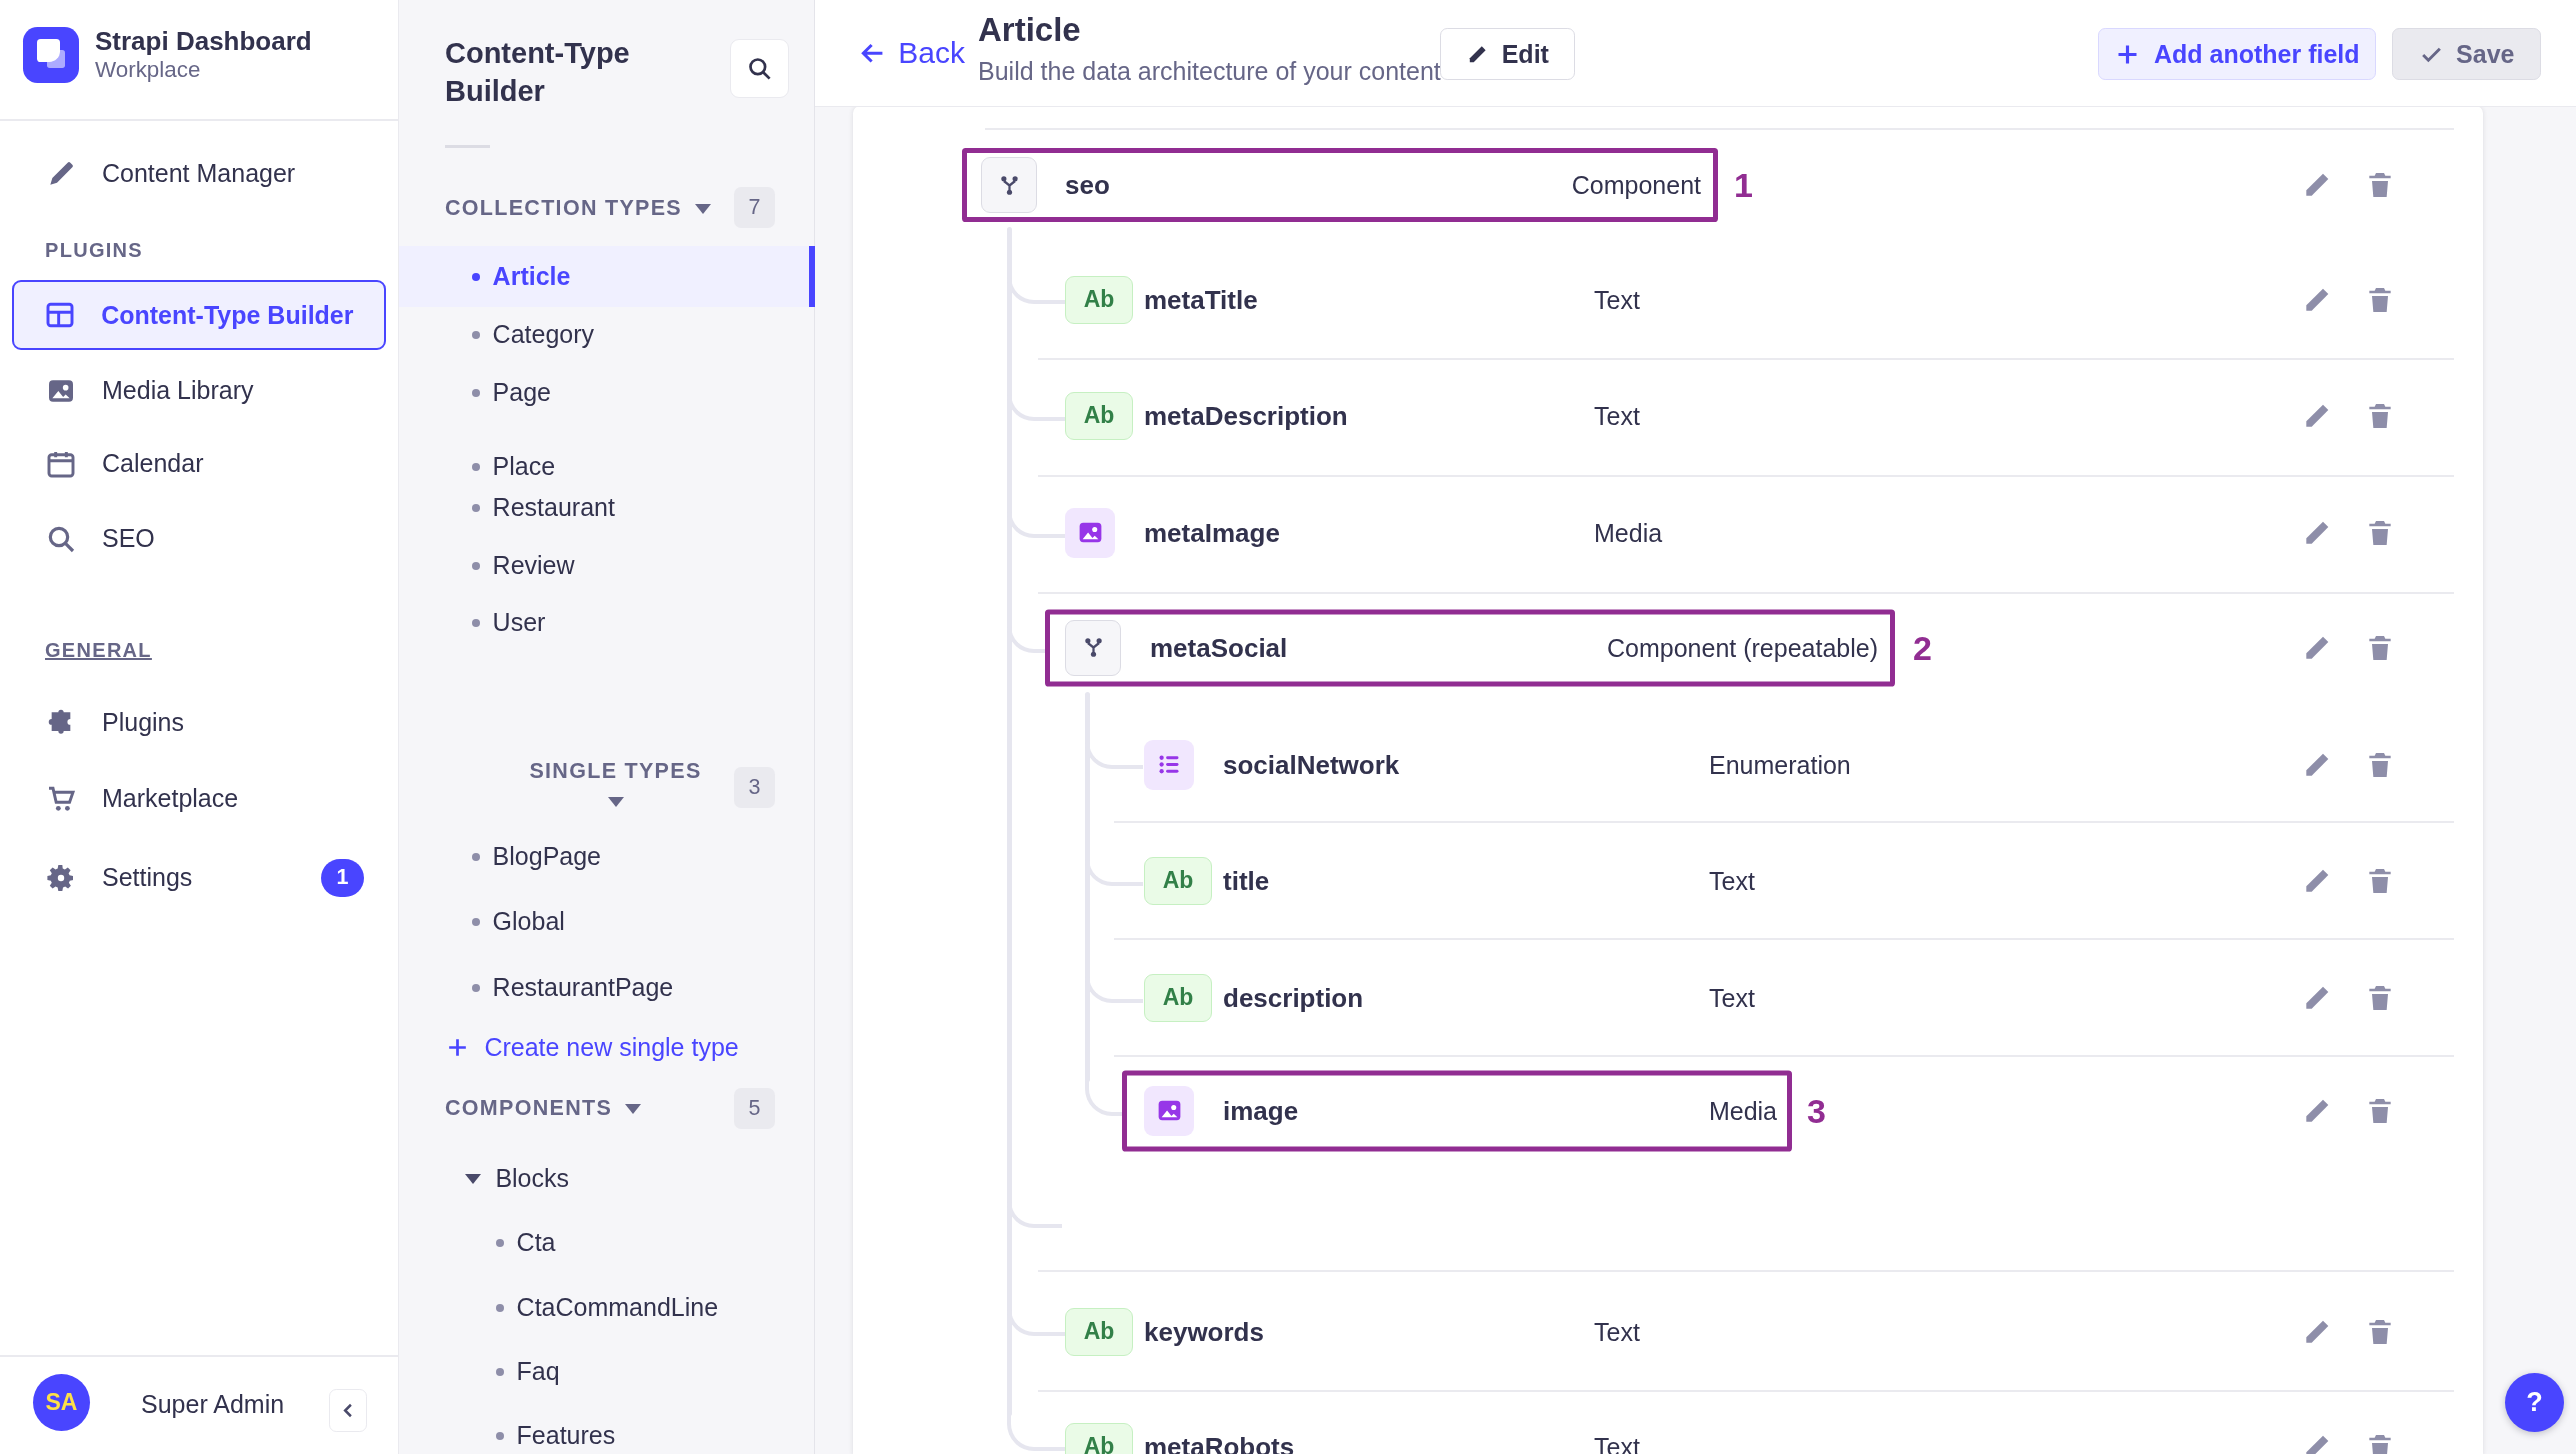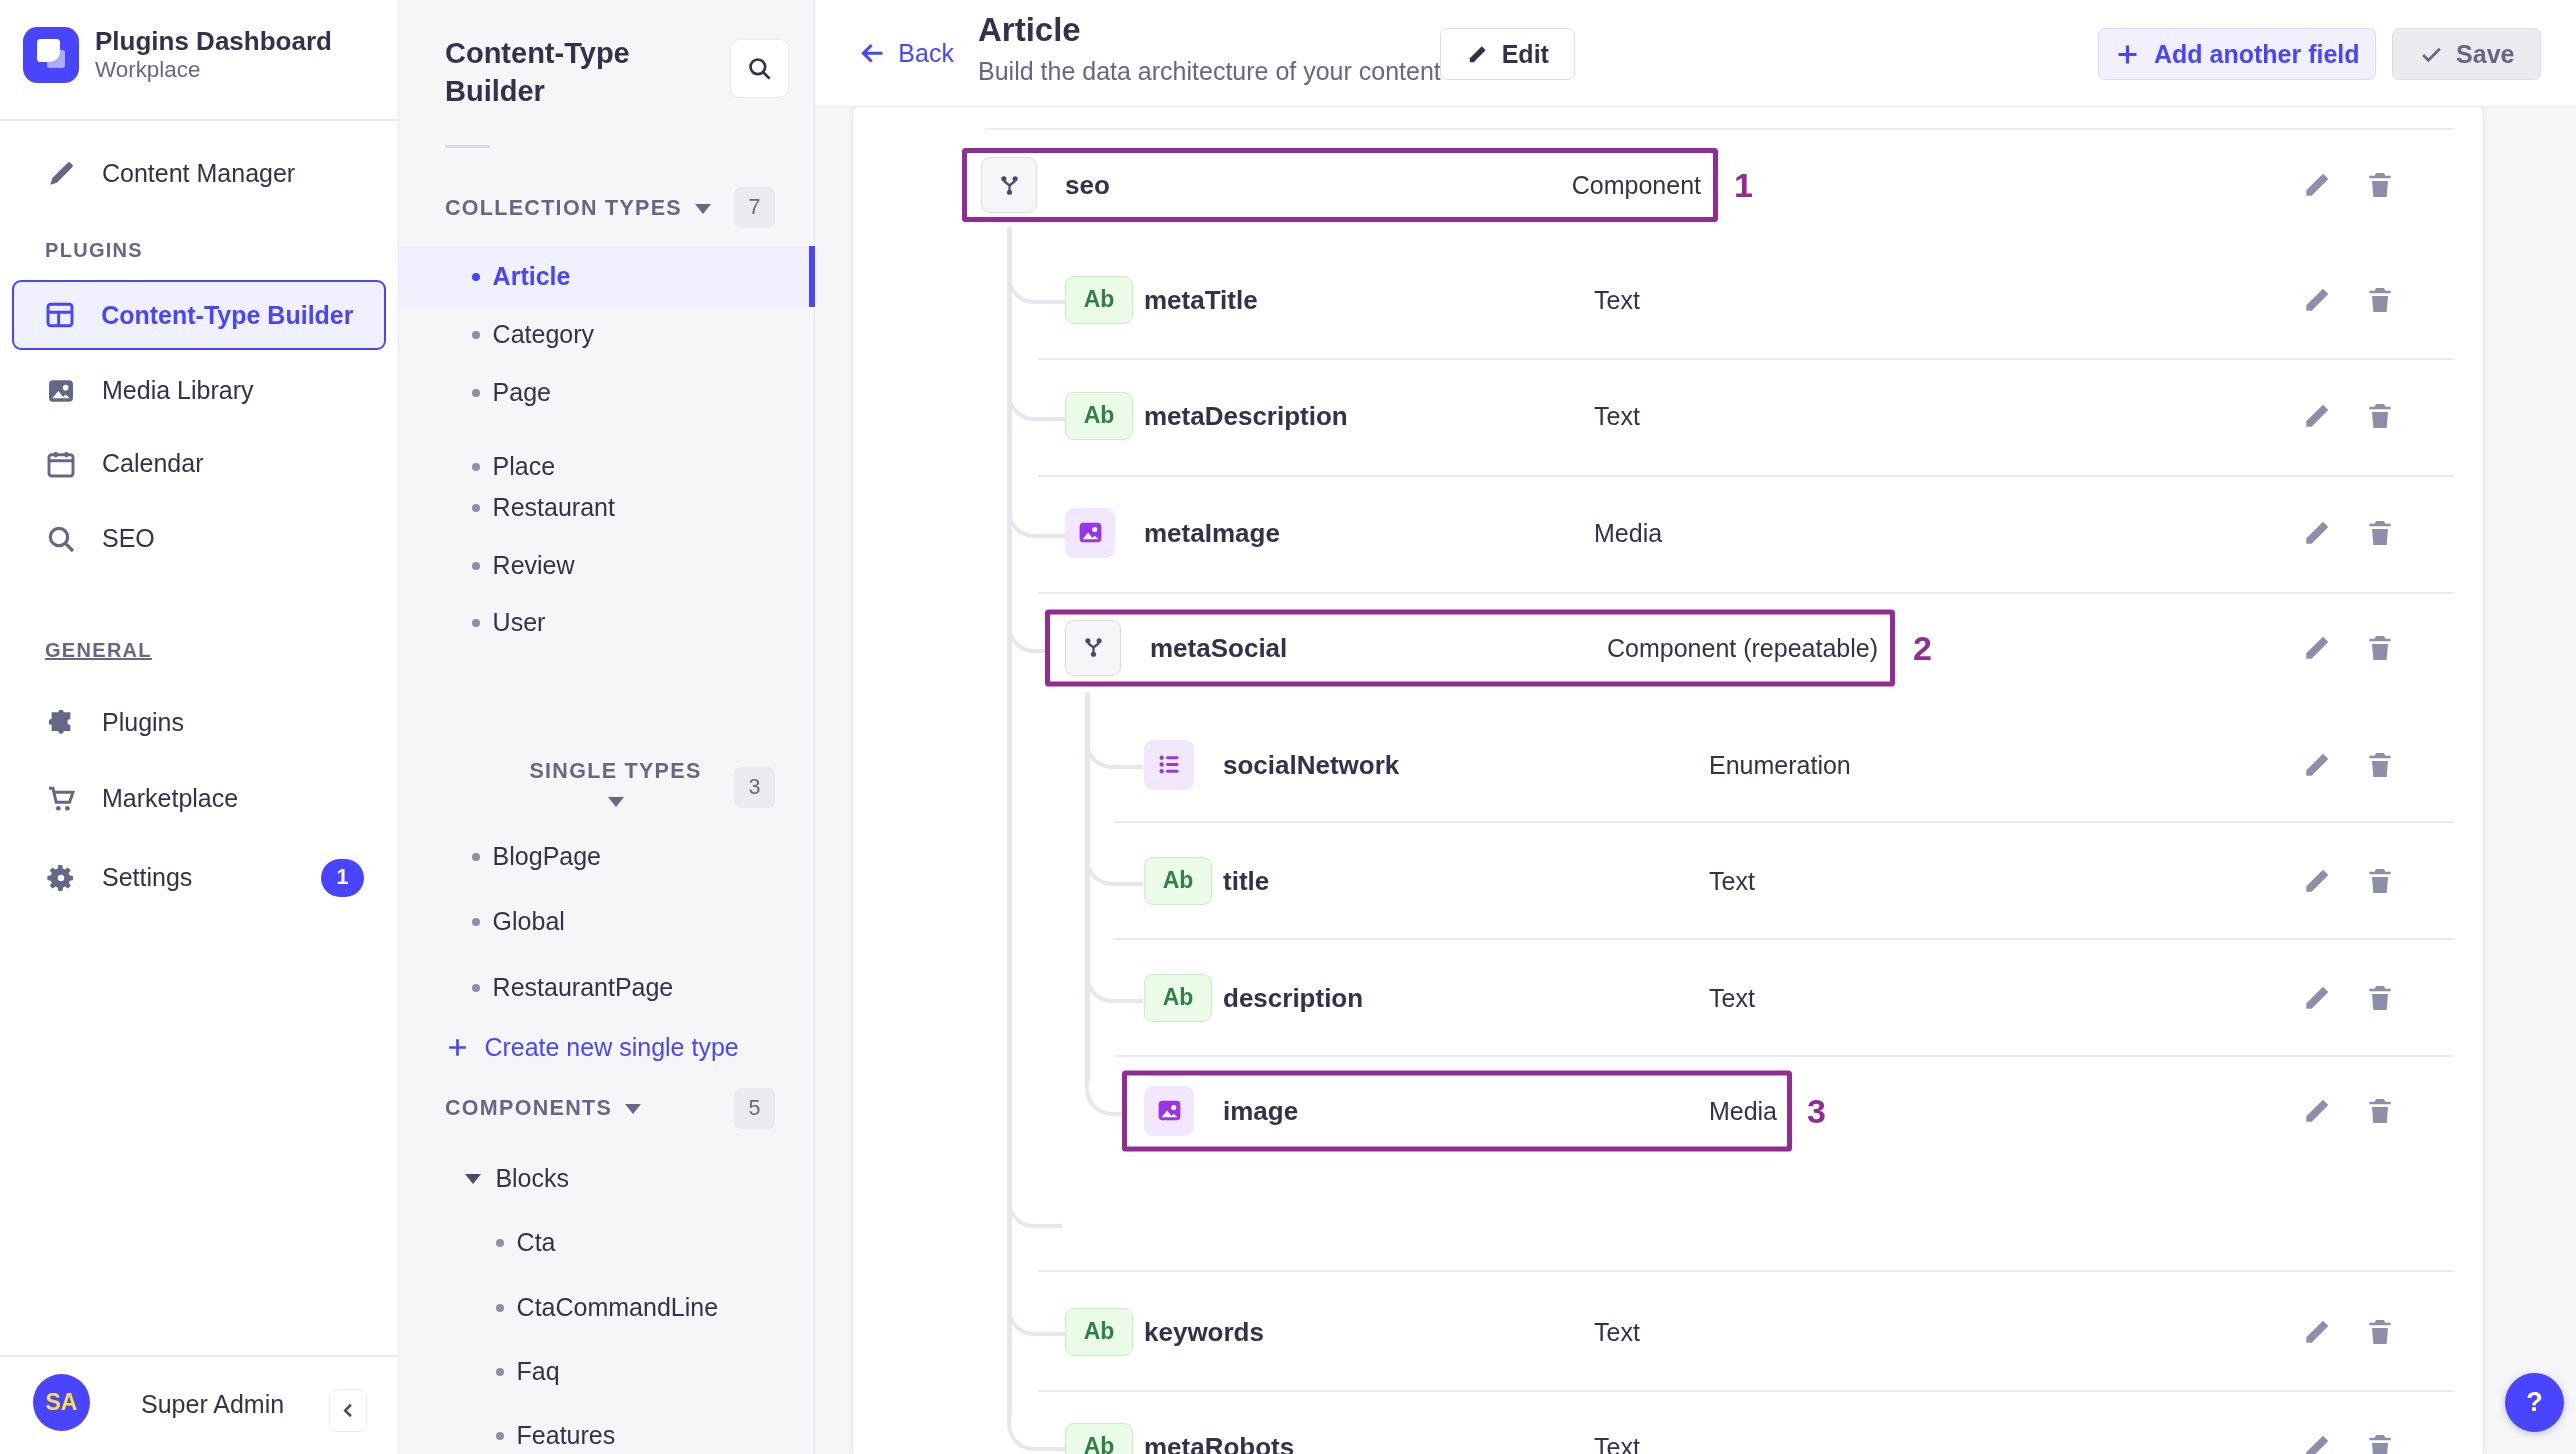--- a/index.html
+++ b/index.html
@@ -53,21 +53,21 @@
   .createlink{left:0;width:417px;height:57px;display:flex;align-items:center;gap:14.4px;padding-left:47px;box-sizing:border-box;cursor:pointer;color:#4945ff;}
   .createlink .clabel{font-size:25px;color:#4945ff;}
   .subgroup{left:0;width:417px;height:57px;display:flex;align-items:center;gap:14.4px;padding-left:67px;box-sizing:border-box;cursor:pointer;}
   .subgroup .scaret{width:0;height:0;border-left:8px solid transparent;border-right:8px solid transparent;border-top:10px solid #4a4a6a;}
   .subgroup .plabel{font-size:25px;color:#32324d;}
   .plitem2 .dot{margin-left:98px;}
 
   
   .mainhdr{left:815px;top:0;width:1761px;height:106px;background:#fff;border-bottom:0.9px solid #eaeaef;z-index:6;}
   .backlink{left:42px;top:0;height:106px;display:flex;align-items:center;gap:10.8px;color:#4945ff;cursor:pointer;}
-  .backlink span{font-size:25px;color:#4945ff;}
+  .backlink span{font-size:30px;color:#4945ff;}
   .htitle{left:163px;top:10.8px;font-size:33px;font-weight:700;color:#32324d;}
   .hsub{left:163px;top:57px;font-size:25px;color:#666687;}
   .btn{border-radius:7.2px;display:flex;align-items:center;justify-content:center;gap:12.6px;cursor:pointer;box-sizing:border-box;}
   .editbtn{left:625px;top:28px;width:135px;height:52px;background:#fff;border:1.8px solid #dcdce4;}
   .editbtn span{font-size:25px;font-weight:600;color:#32324d;}
   .addbtn{left:1283px;top:28px;width:278px;height:52px;background:#f0f0ff;border:1.8px solid #d9d8ff;}
   .addbtn span{font-size:25px;font-weight:700;color:#4945ff;}
   .savebtn{left:1577px;top:28px;width:149px;height:52px;background:#eaeaef;border:1.8px solid #dcdce4;}
   .savebtn span{font-size:25px;font-weight:600;color:#666687;}
 
@@ -93,21 +93,21 @@
 </head>
 <body>
 
 <div class="abs sidebar">
   <div class="abs brandrow">
     <div class="brandlogo">
         <div class="s1"></div>
         <div class="s2"></div>
       </div>
     <div>
-      <div class="brandname">Plugins Dashboard</div>
+      <div class="brandname">Strapi Dashboard</div>
       <div class="brandsub">Workplace</div>
     </div>
   </div>
   <div class="abs sdivider"></div>
 
   <div class="abs navrow" style="top:145px;">
     <span class="nicon">
       <svg viewBox="0 0 24 24" width="32" height="32">
           <path d="M4 20l1.5-5L17 3.5a1.4 1.4 0 0 1 2 0l1.5 1.5a1.4 1.4 0 0 1 0 2L9 18.5 4 20z" fill="currentColor"></path>
         </svg>

